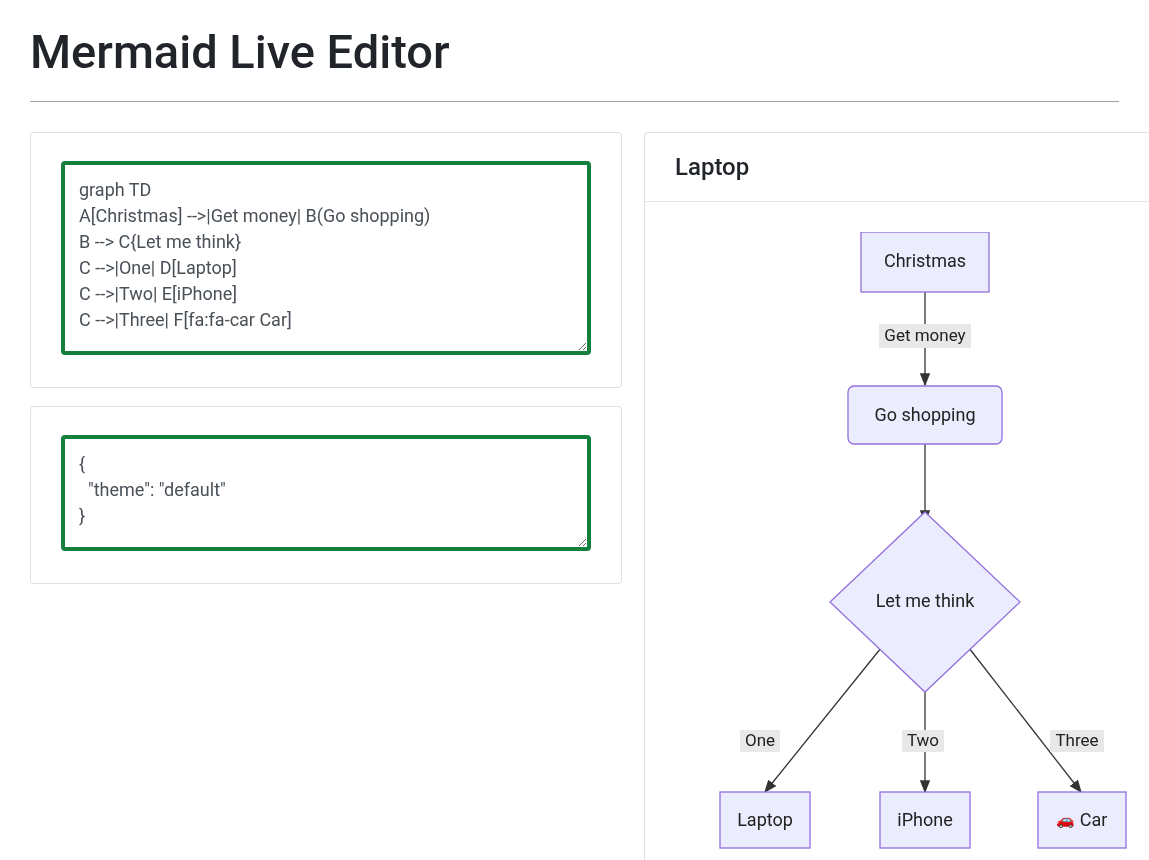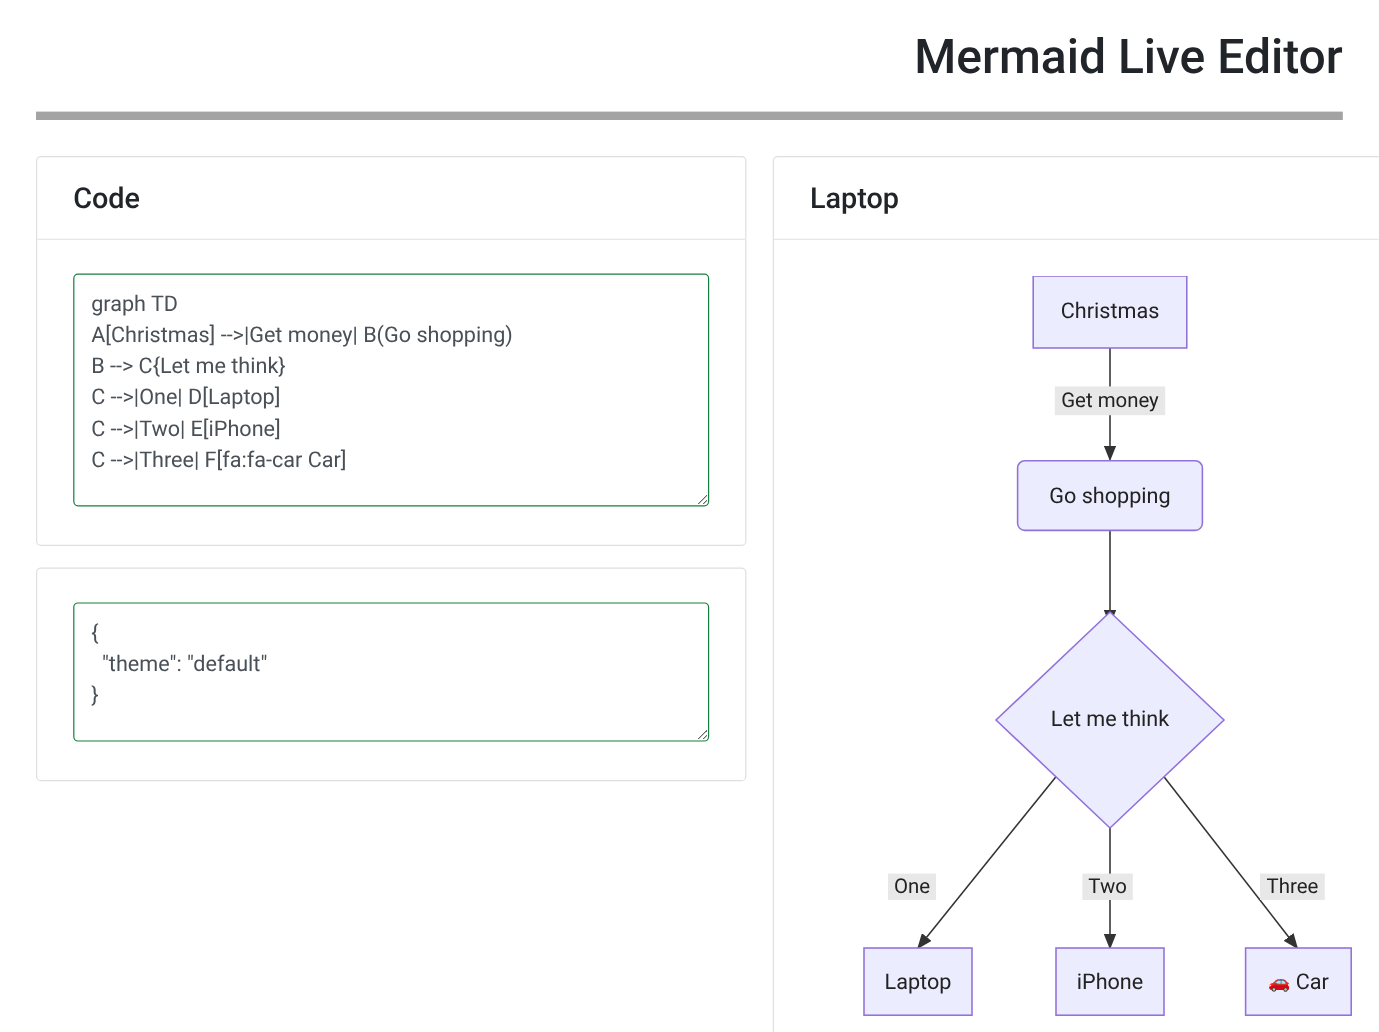--- a/index.html
+++ b/index.html
@@ -3,26 +3,25 @@
   <meta charset="utf-8">
   <style>
     * { margin: 0; padding: 0; box-sizing: border-box; }
     body {
       font-family: -apple-system, BlinkMacSystemFont, "Segoe UI", Roboto, "Helvetica Neue", Arial, sans-serif;
       color: #212529;
       background: #fff;
       padding: 0 30px;
     }
     .page-title {
-      font-size: 40px;
+      font-size: 47px;
       font-weight: 500;
       padding: 24px 0 22px 0;
-      border-bottom: 7px solid #a3a3a3;
+      border-bottom: 1px solid #a3a3a3;
       margin-bottom: 30px;
-      text-align: right;
     }
     .cols {
       display: flex;
       gap: 22px;
     }
     .col-left { flex: 0 0 592px; }
     .col-right { flex: 1; }
     .card {
       border: 1px solid #dfdfdf;
       border-radius: 4px;
@@ -34,21 +33,21 @@
     }
     .card-header h2 {
       font-size: 24px;
       font-weight: 500;
     }
     .card-body {
       padding: 28px 30px;
     }
     textarea.code-input {
       width: 100%;
-      border: 1px solid #15803d;
+      border: 4px solid #15803d;
       border-radius: 4px;
       padding: 12px 14px;
       font-family: inherit;
       font-size: 18px;
       line-height: 1.45;
       color: #495057;
       resize: vertical;
     }
     .ta-code { height: 194px; }
     .ta-config { height: 116px; }
@@ -83,23 +82,20 @@
     .car-icon { font-size: 15px; }
   </style>
 </head>
 <body>
 
 <h1 class="page-title">Mermaid Live Editor</h1>
 
 <div class="cols">
   <div class="col-left">
     <div class="card">
-      <div class="card-header">
-        <h2>Code</h2>
-      </div>
       <div class="card-body">
         <textarea class="code-input ta-code" style="">graph TD
 A[Christmas] --&gt;|Get money| B(Go shopping)
 B --&gt; C{Let me think}
 C --&gt;|One| D[Laptop]
 C --&gt;|Two| E[iPhone]
 C --&gt;|Three| F[fa:fa-car Car]</textarea>
       </div>
     </div>
 

